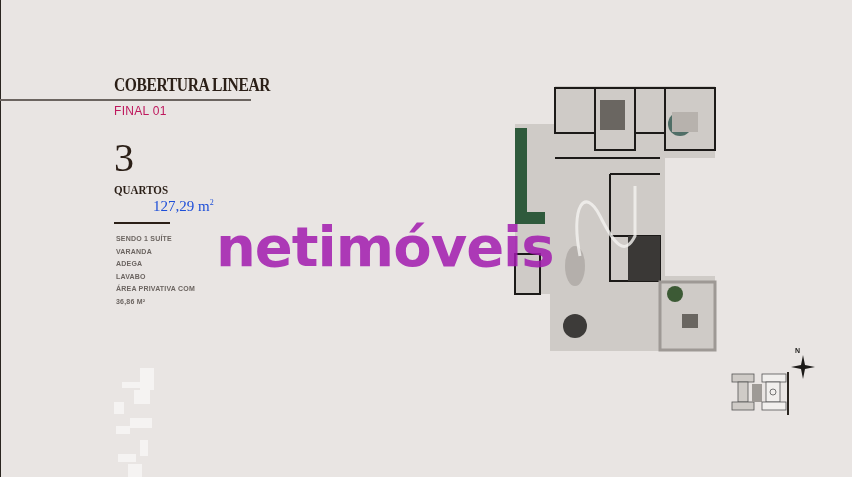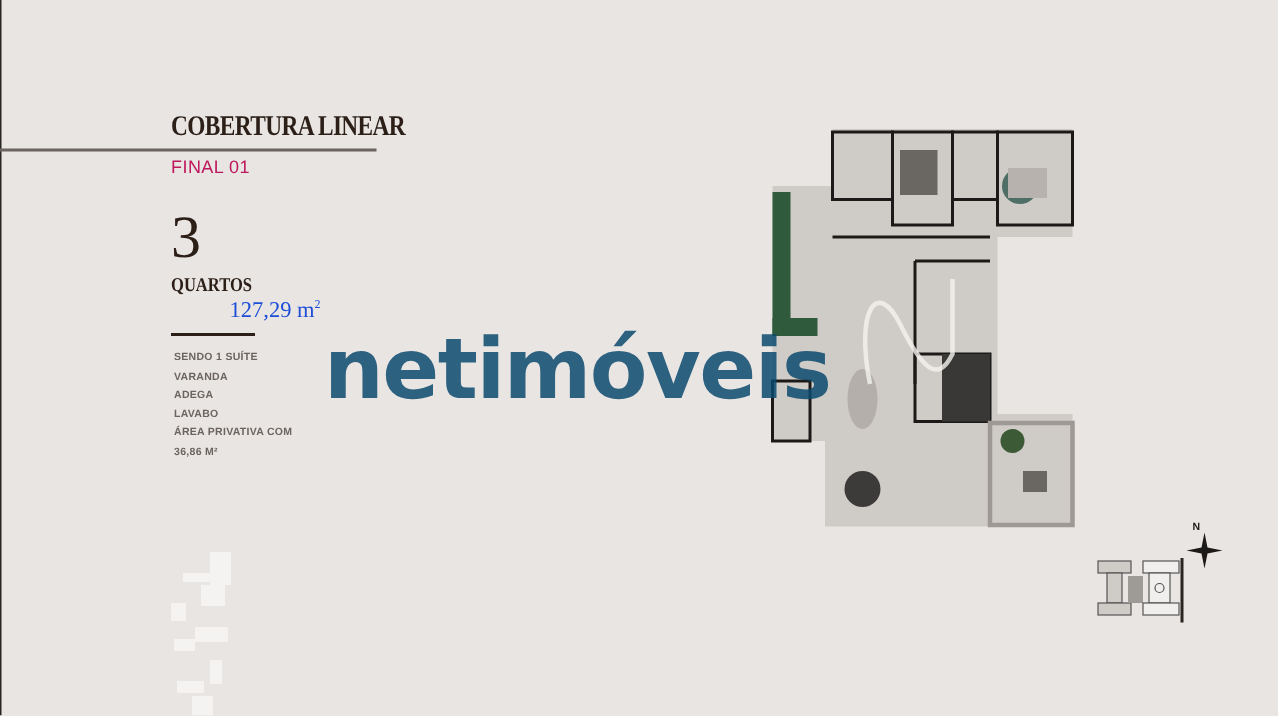--- a/index.html
+++ b/index.html
@@ -30,21 +30,21 @@
       position: absolute; left: 114px; top: 198px;
       font-family: "Liberation Serif", serif; font-size: 15px; color: #1d4ed8; white-space: nowrap; margin-left: 39px;
     }
     .area sup { font-size: 8px; }
     .area-rule { position: absolute; left: 114px; top: 222px; width: 56px; height: 2px; background: #2b1f17; }
     .features { position: absolute; left: 116px; top: 233px; margin: 0; padding: 0; list-style: none; }
     .features li { font-size: 7px; font-weight: bold; color: #6b6460; line-height: 12.5px; letter-spacing: 0.2px; }
     .watermark {
       position: absolute; left: 216px; top: 214px;
       font-family: "DejaVu Sans", sans-serif; font-weight: bold; font-size: 56px;
-      color: #0c4a6e; opacity: 0.85; letter-spacing: -1px; white-space: nowrap;
+      color: #a21caf; opacity: 0.85; letter-spacing: -1px; white-space: nowrap;
     }
     .deco-bldg { position: absolute; left: 112px; top: 368px; width: 50px; height: 109px; }
     .deco-bldg div { position: absolute; background: #f5f3f2; }
     .plan { position: absolute; left: 510px; top: 86px; width: 215px; height: 266px; }
     .compass { position: absolute; left: 785px; top: 345px; width: 32px; height: 34px; }
     .keyplan { position: absolute; left: 730px; top: 372px; width: 60px; height: 40px; }
     .street-line { position: absolute; left: 787px; top: 372px; width: 2px; height: 43px; background: #2a2520; }
   </style>
 </head>
 <body>

